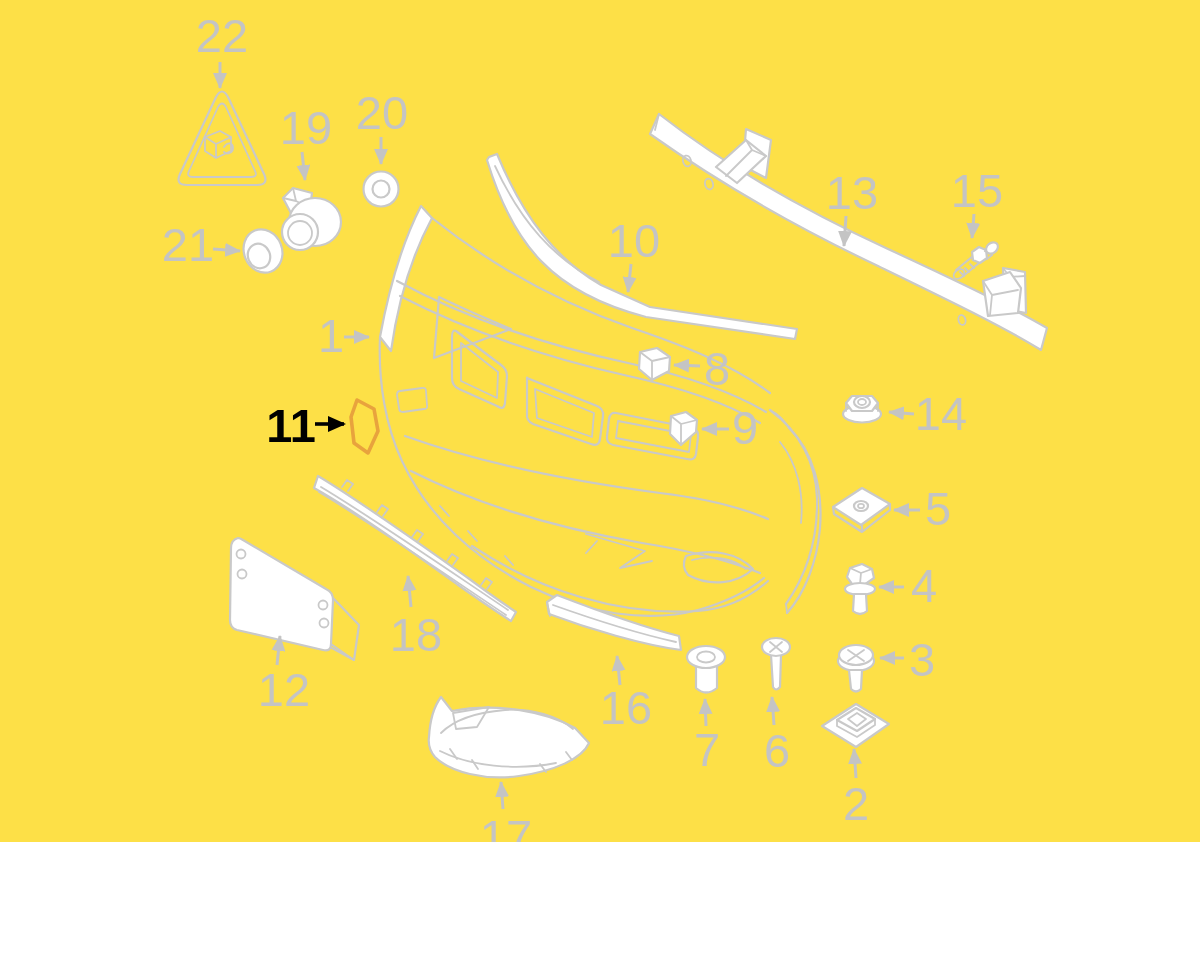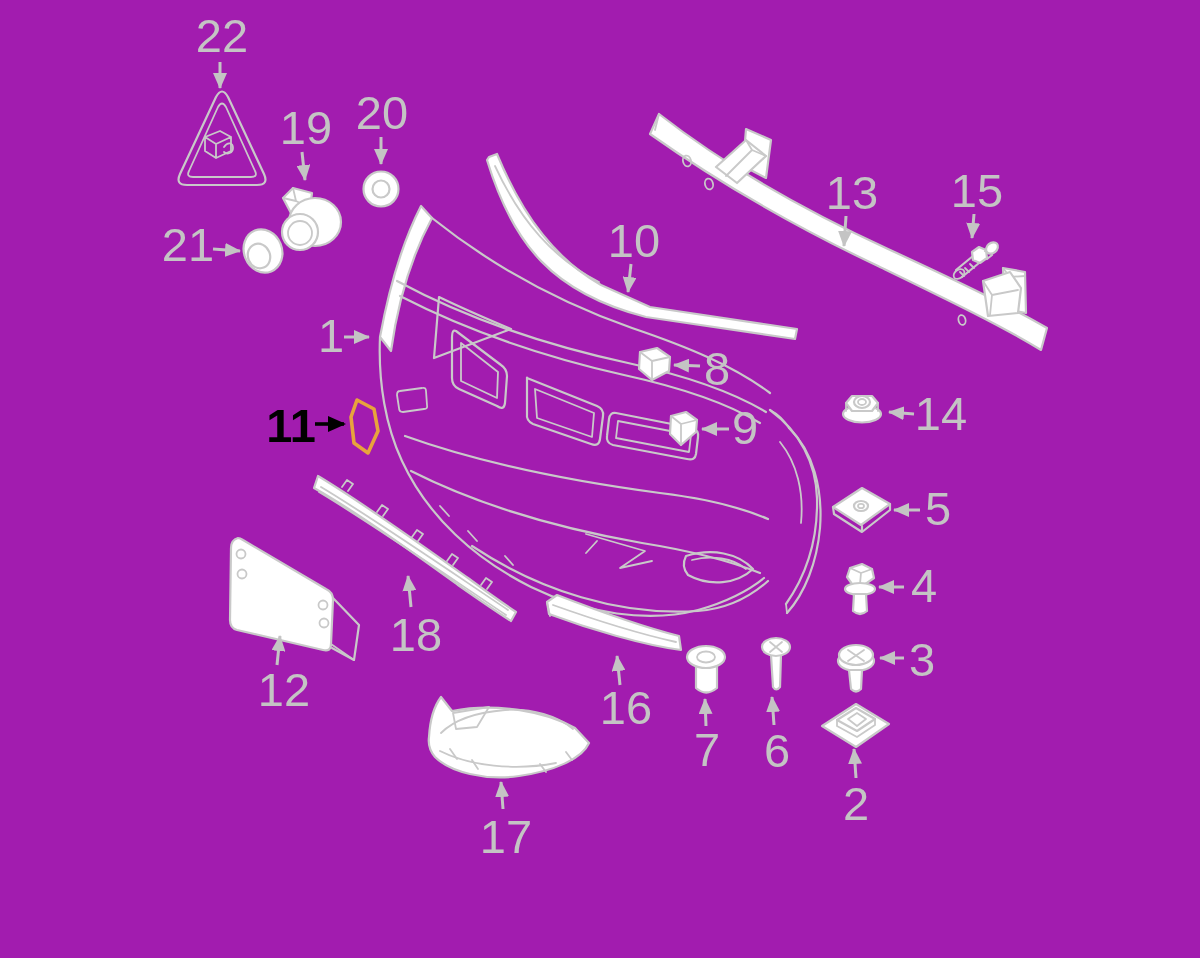--- a/index.html
+++ b/index.html
@@ -1,16 +1,16 @@
 <!DOCTYPE html>
 <html><head>
 <meta charset="utf-8">
 <style>
   html,body{margin:0;padding:0;background:#ffffff;}
-  .stage{position:relative;width:1200px;height:958px;background:#a21caf;overflow:hidden;
+  .stage{position:relative;width:1200px;height:842px;background:#fde047;overflow:hidden;
          font-family:"Liberation Sans", sans-serif;}
   svg{display:block;}
   .ln{fill:none;stroke:#c9c9c9;stroke-width:2.2;stroke-linecap:round;stroke-linejoin:round;}
   .lnf{fill:#ffffff;stroke:#c9c9c9;stroke-width:2.2;stroke-linecap:round;stroke-linejoin:round;}
   .thin{stroke-width:1.8;}
   .arrow{fill:none;stroke:#c4c4c4;stroke-width:3;}
   .arrow-black{fill:none;stroke:#000000;stroke-width:3.6;}
   .lbl{fill:#c4c4c4;font-size:47px;font-weight:400;font-family:"Liberation Sans",sans-serif;}
   .lbl-black{fill:#000000;font-size:47px;font-weight:700;font-family:"Liberation Sans",sans-serif;}
   .hl{fill:none;stroke:#e8a33d;stroke-width:3.6;stroke-linecap:round;stroke-linejoin:round;}

